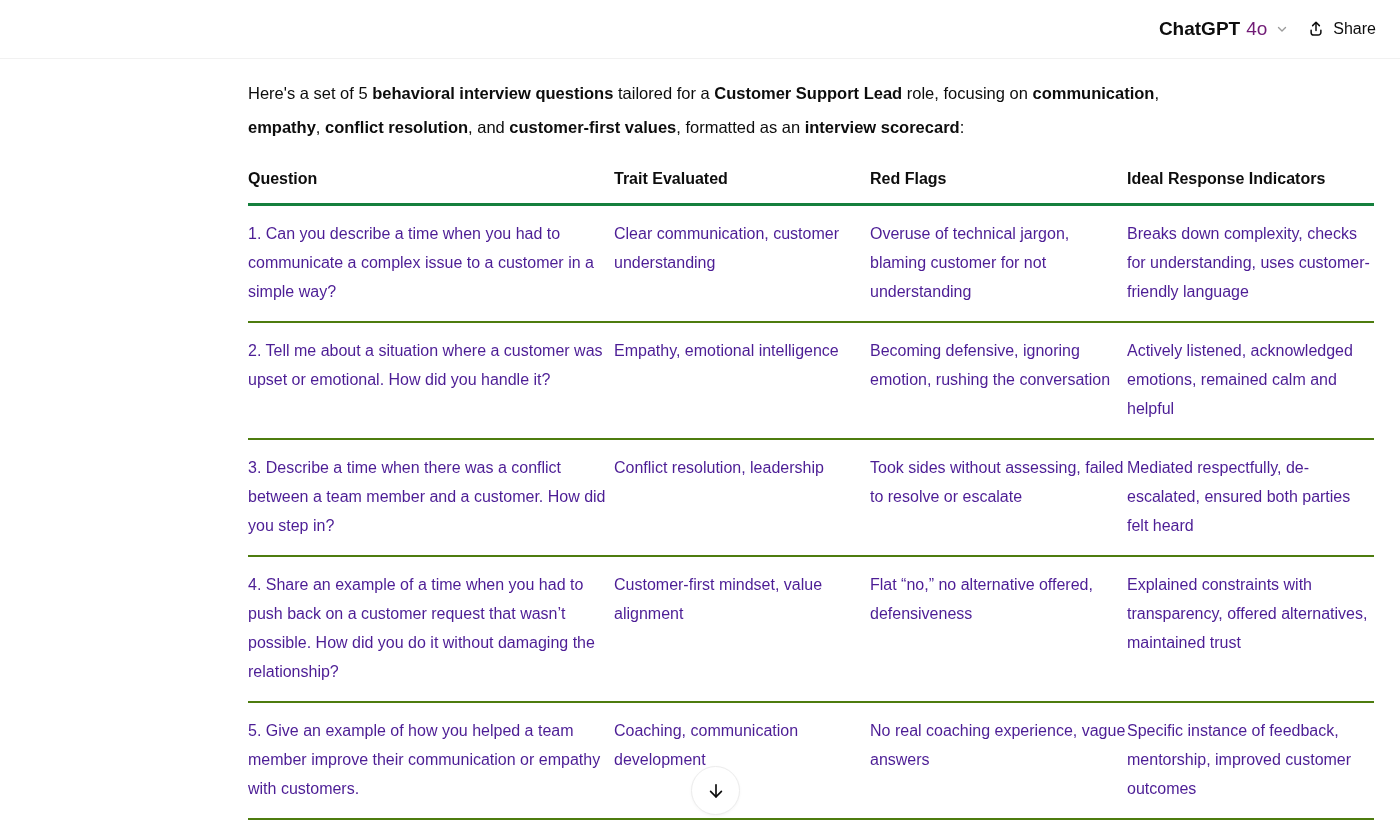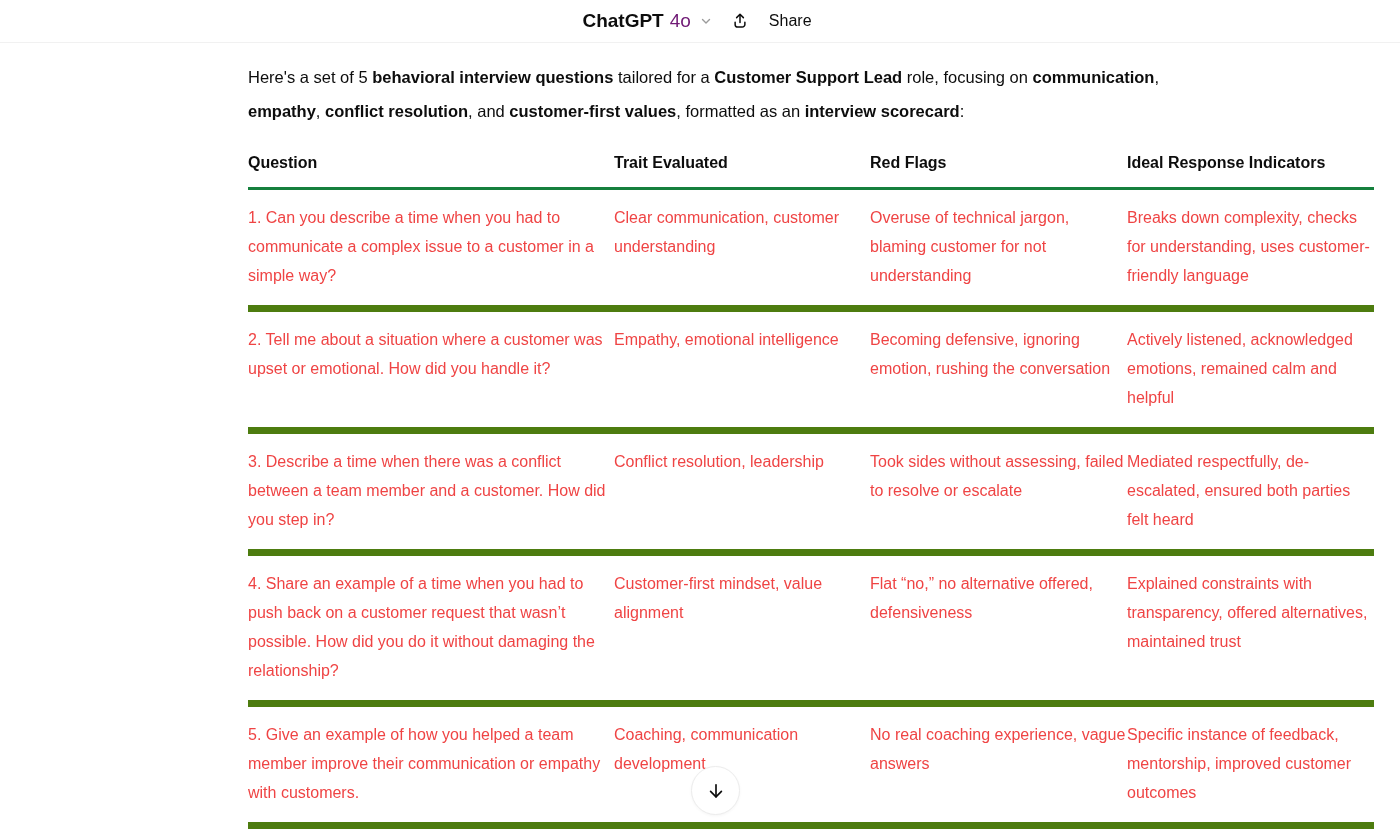--- a/index.html
+++ b/index.html
@@ -5,24 +5,24 @@
   * { margin: 0; padding: 0; box-sizing: border-box; }
   html, body {
     width: 1400px; height: 839px;
     background: #ffffff;
     overflow: hidden;
     font-family: "Liberation Sans", "DejaVu Sans", sans-serif;
     color: #0d0d0d;
   }
   
   .topbar {
-    height: 43px;
-    display: flex;
-    align-items: center;
-    justify-content: center;
+    height: 59px;
+    display: flex;
+    align-items: center;
+    justify-content: flex-end;
     padding: 0 14px 0 10px;
     border-bottom: 1px solid #f1f1f1;
     background: #ffffff;
   }
   .model-switcher {
     display: flex;
     align-items: center;
     gap: 6px;
     border: none;
     background: transparent;
@@ -31,21 +31,21 @@
     font-size: 19px;
     padding: 6px 8px;
     border-radius: 8px;
   }
   .model-switcher .app-name { font-weight: 600; color: #0d0d0d; }
   .model-switcher .model-name { font-weight: 400; color: #701a75; }
   .model-switcher .chev { display: flex; align-items: center; margin-left: 2px; }
   .share-btn {
     display: flex;
     align-items: center;
-    gap: 20px;
+    gap: 8px;
     border: none;
     background: transparent;
     cursor: pointer;
     font-family: inherit;
     font-size: 16px;
     font-weight: 500;
     color: #0d0d0d;
     padding: 8px 10px;
     border-radius: 999px;
   }
@@ -77,22 +77,22 @@
     padding: 5px 0 10px 0;
     border-bottom: 3px solid #15803d;
     vertical-align: bottom;
   }
   table.scorecard td {
     font-size: 16px;
     font-weight: 400;
     line-height: 29px;
     vertical-align: top;
     padding: 13px 0 15px 0;
-    border-bottom: 7px solid #4d7c0f;
-    color: #ef4444;
+    border-bottom: 2px solid #4d7c0f;
+    color: #4c1d95;
   }
   .col-0 { width: 366px; }
   .col-1 { width: 256px; }
   .col-2 { width: 257px; }
   .col-3 { width: 247px; }
   td.col-0, th.col-0 { padding-right: 36px; }
   td.col-1, th.col-1 { padding-right: 42px; }
   td.col-2, th.col-2 { padding-right: 42px; }
   td.col-3, th.col-3 { padding-right: 0; }
   

